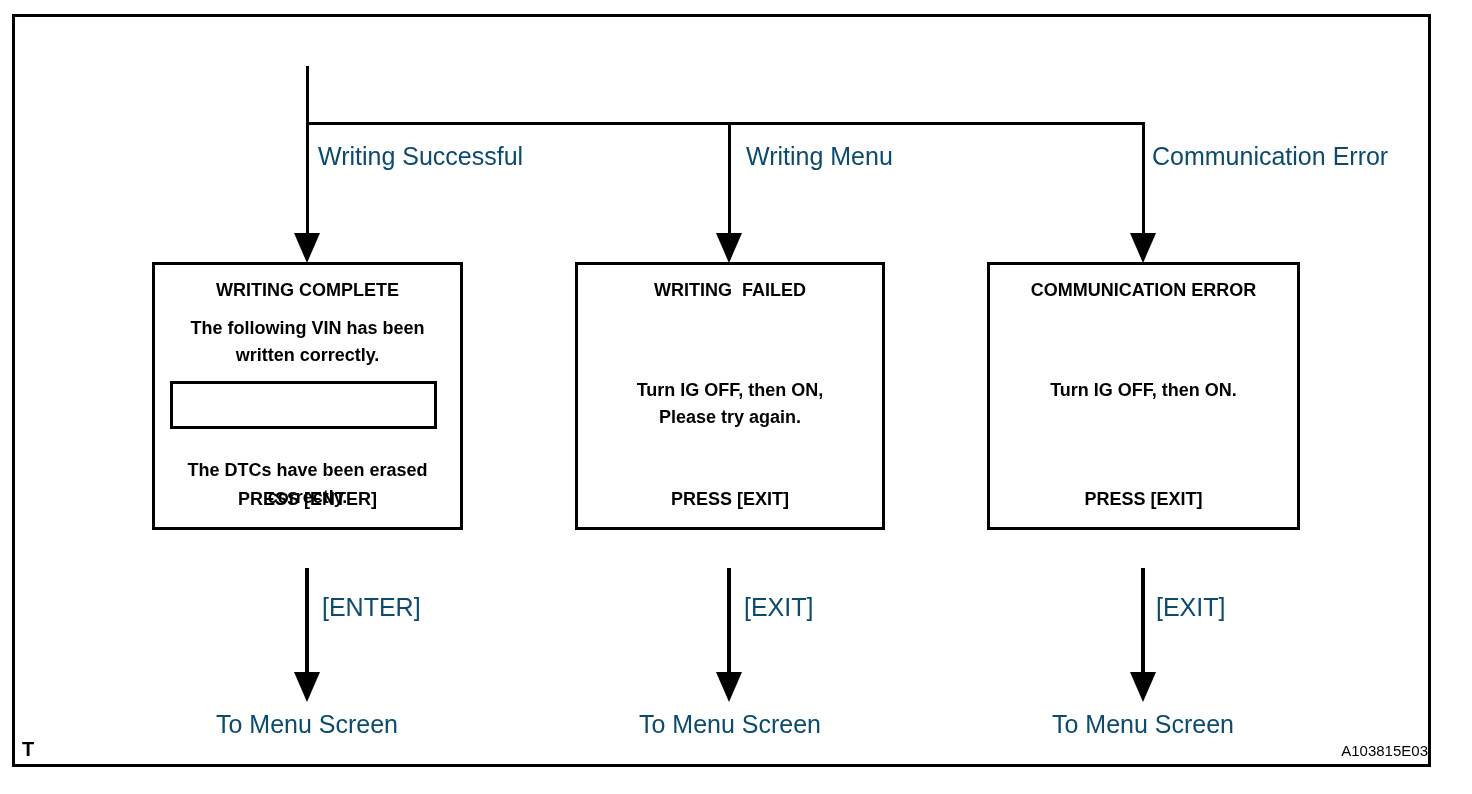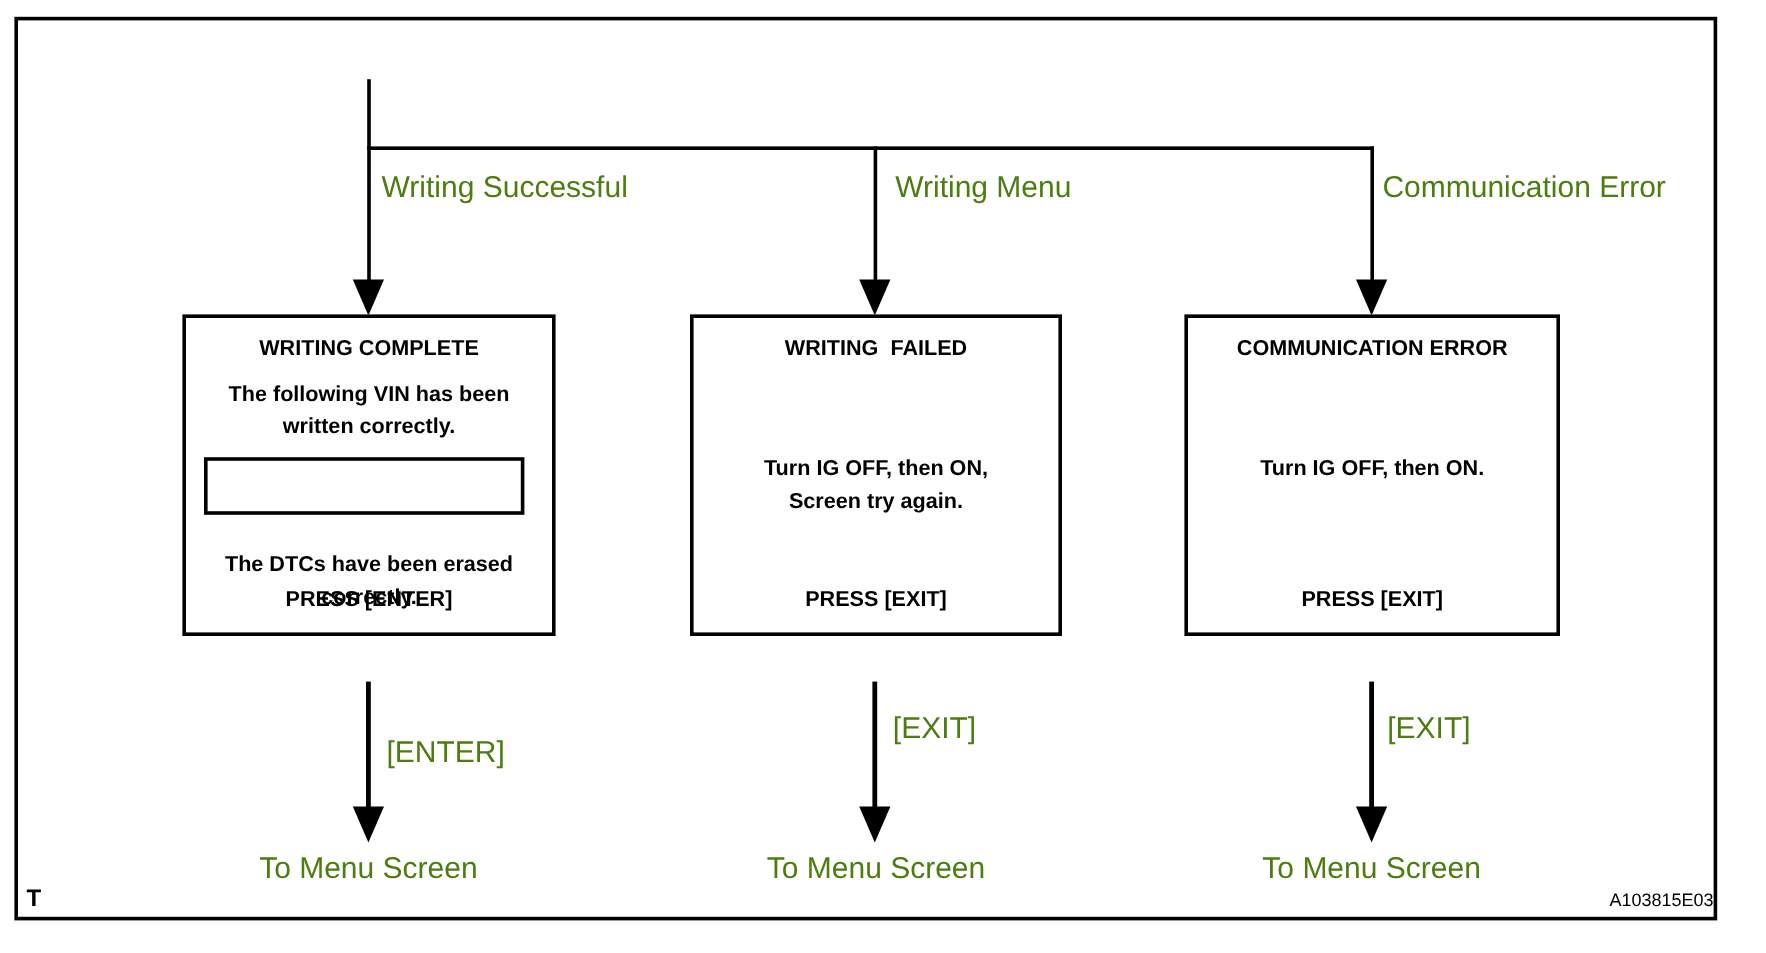--- a/index.html
+++ b/index.html
@@ -32,21 +32,21 @@
     width: 0; height: 0;
     border-left: 13px solid transparent;
     border-right: 13px solid transparent;
     border-top: 30px solid #000;
   }
   .cond-label, .key-label, .dest-label {
     position: absolute;
     font-size: 25px;
     line-height: 28px;
     white-space: nowrap;
-    color: #4d7c0f;
+    color: #0c4a6e;
   }
   .dest-label { text-align: center; }
   .screen-box {
     position: absolute;
     top: 262px;
     height: 268px;
     border: 3px solid #000;
     box-sizing: border-box;
     background: #fff;
   }
@@ -109,39 +109,39 @@
 written correctly.</div>
     <div class="vin-field"></div>
     <div class="screen-msg" style="top:192px;">The DTCs have been erased
 correctly.</div>
     <div class="press-label">PRESS [ENTER]</div>
   </div>
 
   <div class="screen-box" style="left:575px; width:310px;">
     <div class="screen-title">WRITING  FAILED</div>
     <div class="screen-msg" style="top:112px;">Turn IG OFF, then ON,
-Screen try again.</div>
+Please try again.</div>
     <div class="press-label">PRESS [EXIT]</div>
   </div>
 
   <div class="screen-box" style="left:987px; width:313px;">
     <div class="screen-title">COMMUNICATION ERROR</div>
     <div class="screen-msg" style="top:112px;">Turn IG OFF, then ON.</div>
     <div class="press-label">PRESS [EXIT]</div>
   </div>
 
   <div class="line" style="left:305px; top:568px; width:4px; height:106px;"></div>
   <div class="line" style="left:727px; top:568px; width:4px; height:106px;"></div>
   <div class="line" style="left:1141px; top:568px; width:4px; height:106px;"></div>
 
   <div class="arrowhead-down" style="left:294px; top:672px;"></div>
   <div class="arrowhead-down" style="left:716px; top:672px;"></div>
   <div class="arrowhead-down" style="left:1130px; top:672px;"></div>
 
-  <div class="key-label" style="left:322px; top:593px;margin-top:20px;">[ENTER]</div>
+  <div class="key-label" style="left:322px; top:593px;">[ENTER]</div>
   <div class="key-label" style="left:744px; top:593px;">[EXIT]</div>
   <div class="key-label" style="left:1156px; top:593px;">[EXIT]</div>
 
   <div class="dest-label" style="left:157px; top:710px; width:300px;">To Menu Screen</div>
   <div class="dest-label" style="left:580px; top:710px; width:300px;">To Menu Screen</div>
   <div class="dest-label" style="left:993px; top:710px; width:300px;">To Menu Screen</div>
 
   <div class="corner-label">T</div>
   <div class="figure-code">A103815E03</div>
 

